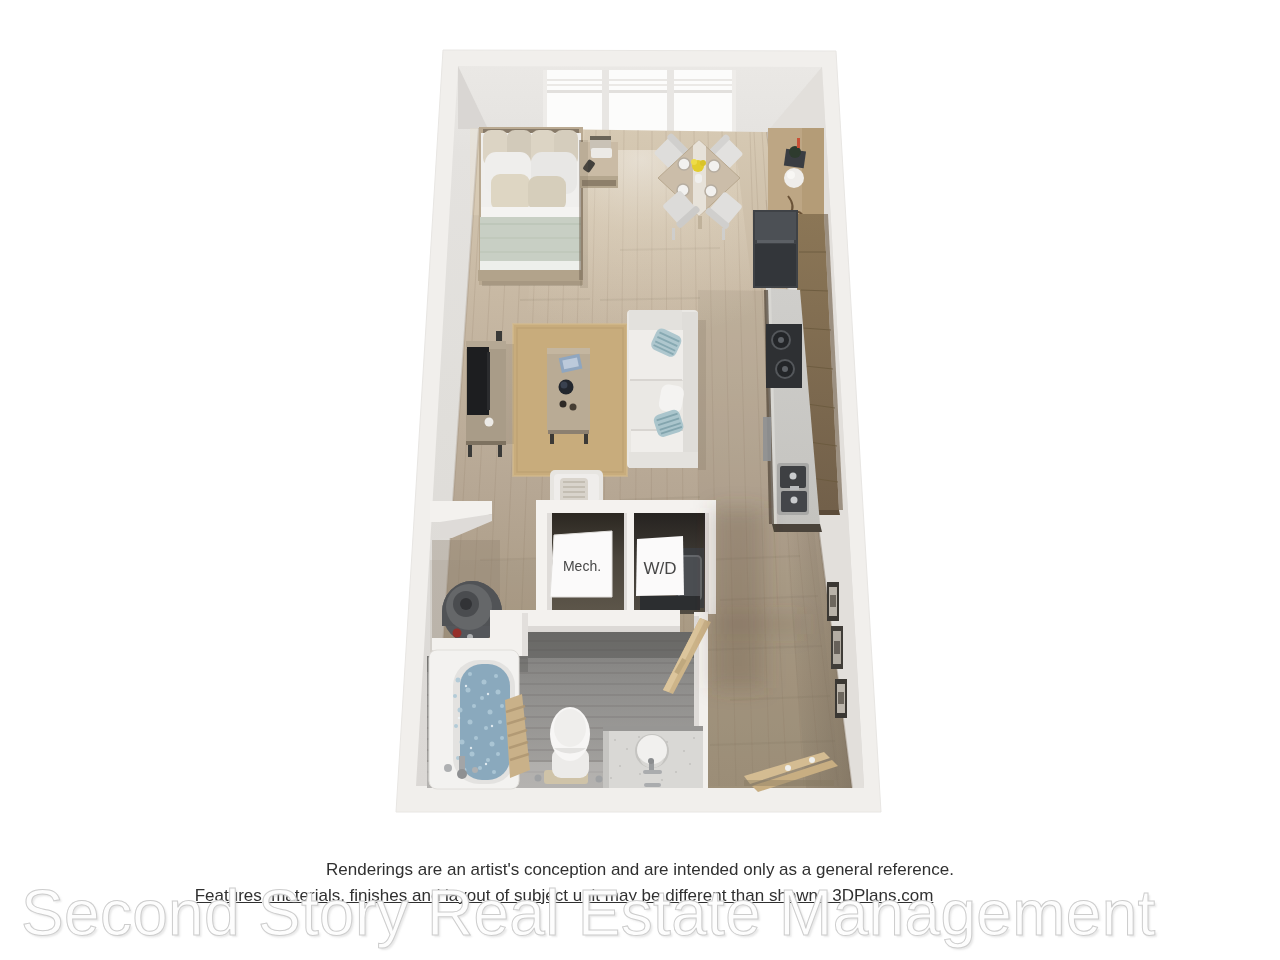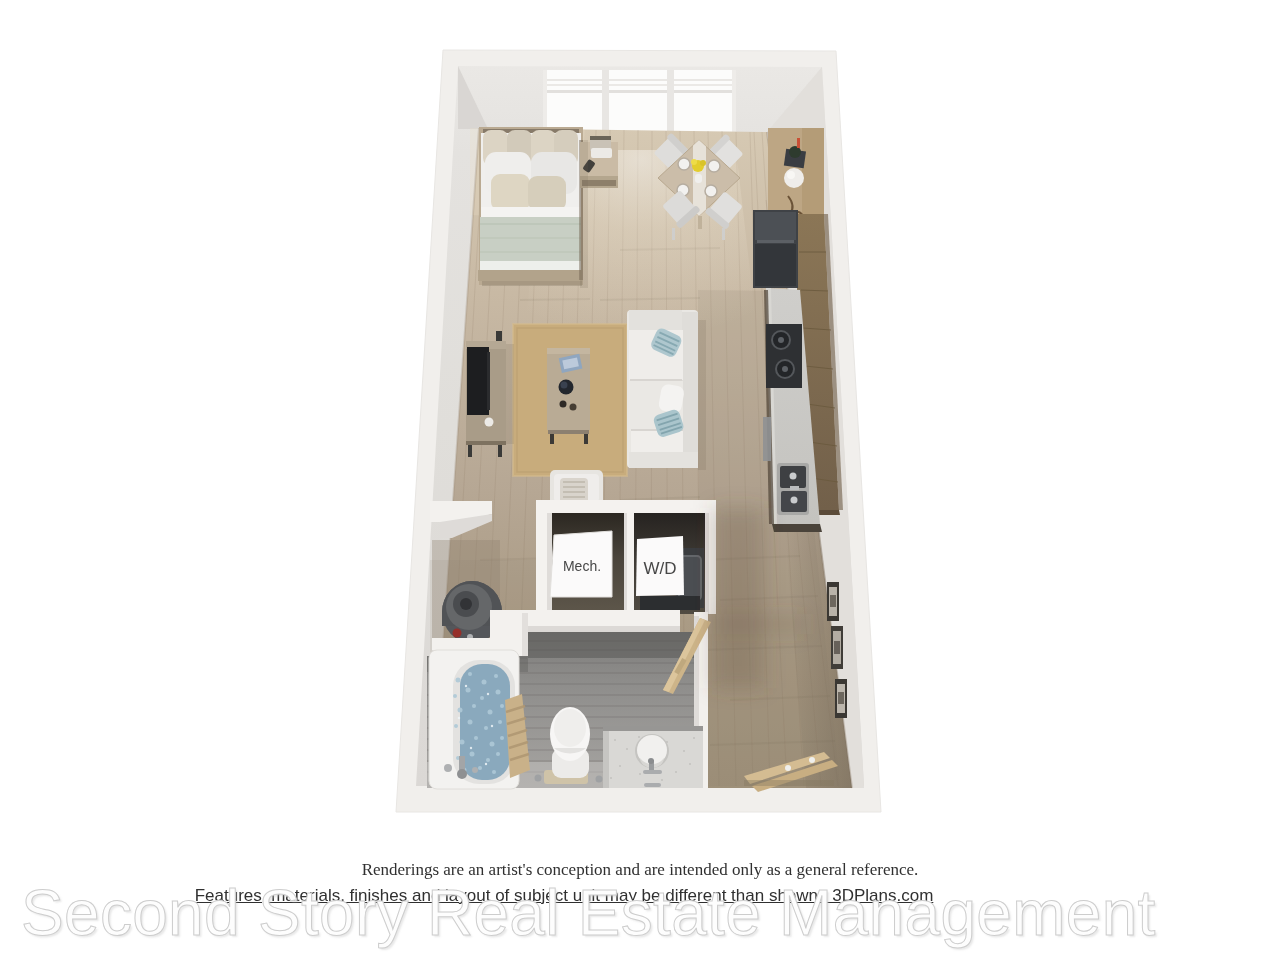--- a/index.html
+++ b/index.html
@@ -1,17 +1,17 @@
 <!DOCTYPE html>
 <html><head>
 <meta charset="utf-8">
 <style>
   html,body{margin:0;padding:0;background:#ffffff;width:1280px;height:960px;overflow:hidden;}
   body{font-family:"Liberation Sans", sans-serif;position:relative;}
-  .footer1{position:absolute;top:860px;left:0;width:1280px;text-align:center;font-size:17px;color:#303030;font-family:Liberation Serif, serif;}
+  .footer1{position:absolute;top:860px;left:0;width:1280px;text-align:center;font-size:17px;color:#303030;}
   .footer2{position:absolute;top:886px;left:0;width:1128px;text-align:center;font-size:17px;color:#303030;text-decoration:underline;}
   .wm{position:absolute;top:887px;left:21px;font-size:64px;line-height:52px;color:#fdfdfd;letter-spacing:0.3px;
       -webkit-text-stroke:1px #cdcdcd; text-shadow:2px 2px 2px rgba(195,195,195,0.38);white-space:nowrap;}
 </style>
 </head>
 <body>
 
 <svg width="1280" height="960" viewBox="0 0 1280 960" style="position:absolute;top:0;left:0">
 <defs>
   <linearGradient id="wallface" x1="0" y1="0" x2="0" y2="1">

